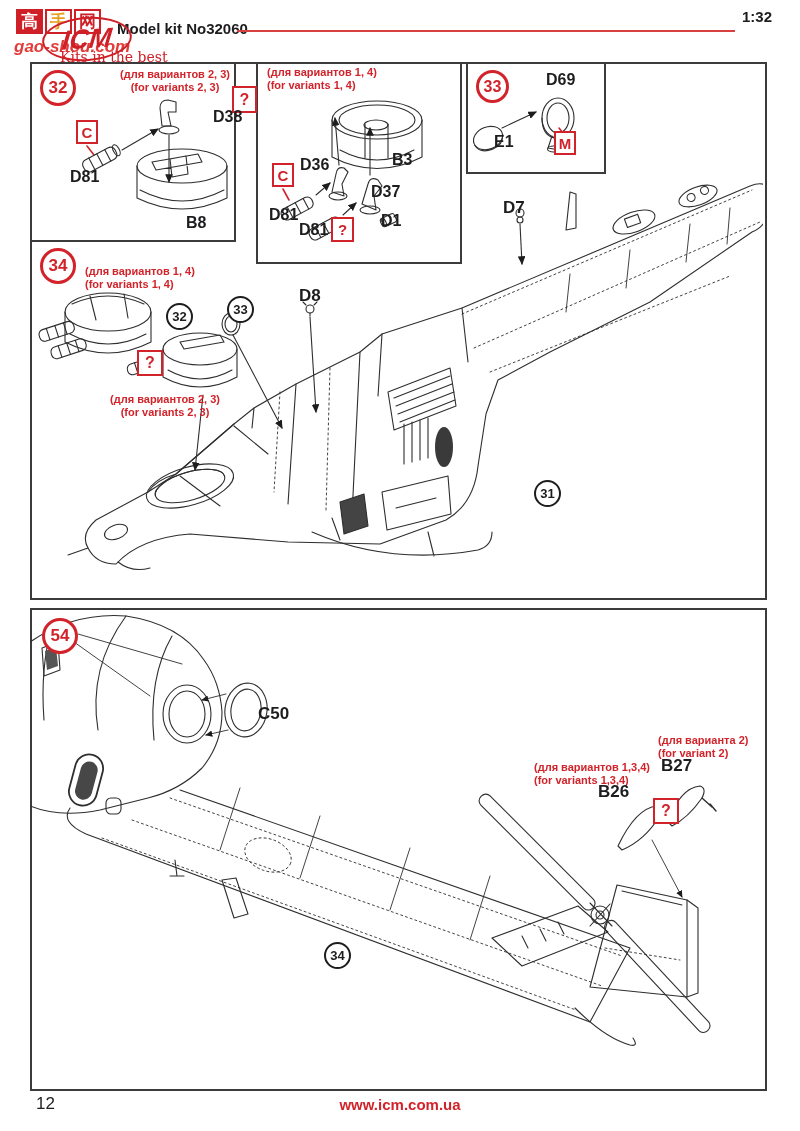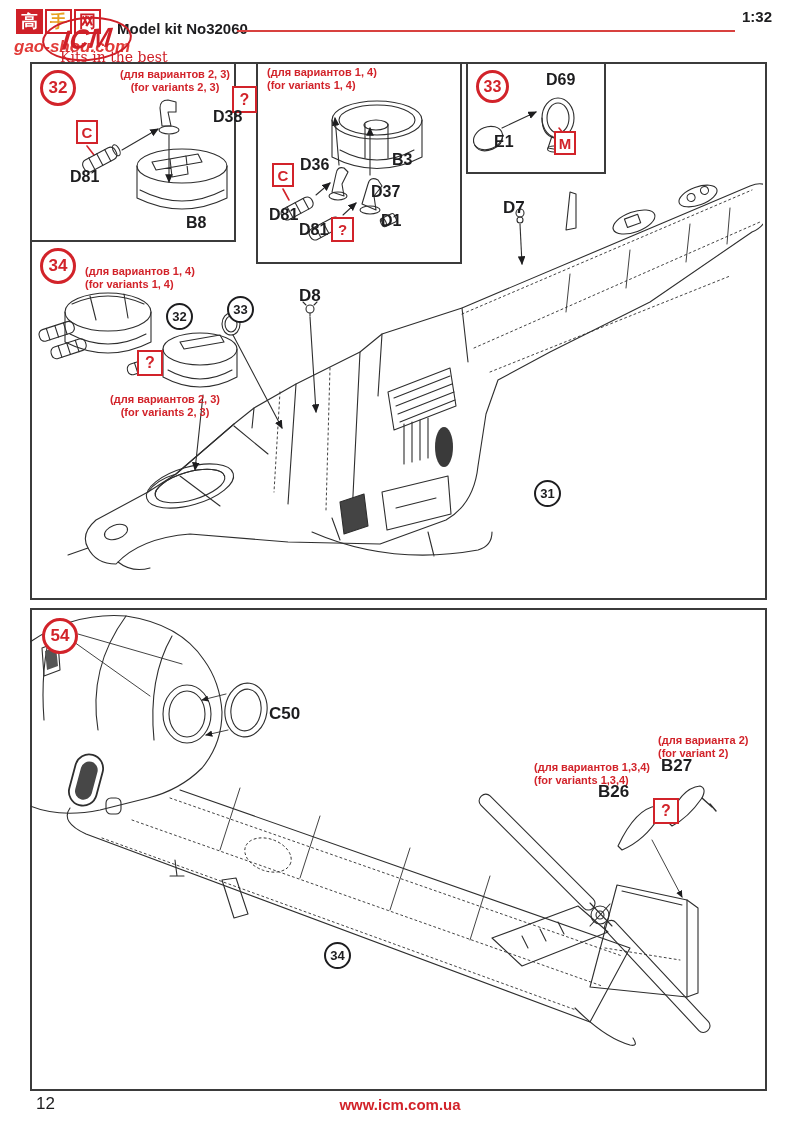--- a/index.html
+++ b/index.html
@@ -316,21 +316,21 @@
       <path d="M622,232 L652,289" marker-end="url(#arw2)" stroke-width="0.9"></path>
 
       <path d="M588,238 Q606,200 627,198 Q633,200 629,209 Q615,232 592,242 Z"></path>
 
       <path d="M638,214 Q650,180 670,178 Q677,180 672,190 Q658,210 642,218 Z"></path>
       <path d="M672,190 L682,199 M680,196 L686,203" stroke-width="1.4"></path>
     </g>
   </svg>
 
   <div class="badge" style="left:42px;top:618px;width:36px;height:36px;">54</div>
-  <div class="lbl lg" style="left:269px;top:704px;">C50</div>
+  <div class="lbl lg" style="left:258px;top:704px;">C50</div>
   <div class="vtxt" style="left:534px;top:761px;">
     <div>(для вариантов 1,3,4)</div>
     <div>(for variants 1,3,4)</div>
   </div>
   <div class="vtxt" style="left:658px;top:734px;">
     <div>(для варианта 2)</div>
     <div>(for variant 2)</div>
   </div>
   <div class="lbl lg" style="left:598px;top:782px;">B26</div>
   <div class="lbl lg" style="left:661px;top:756px;text-align:right;">B27</div>

